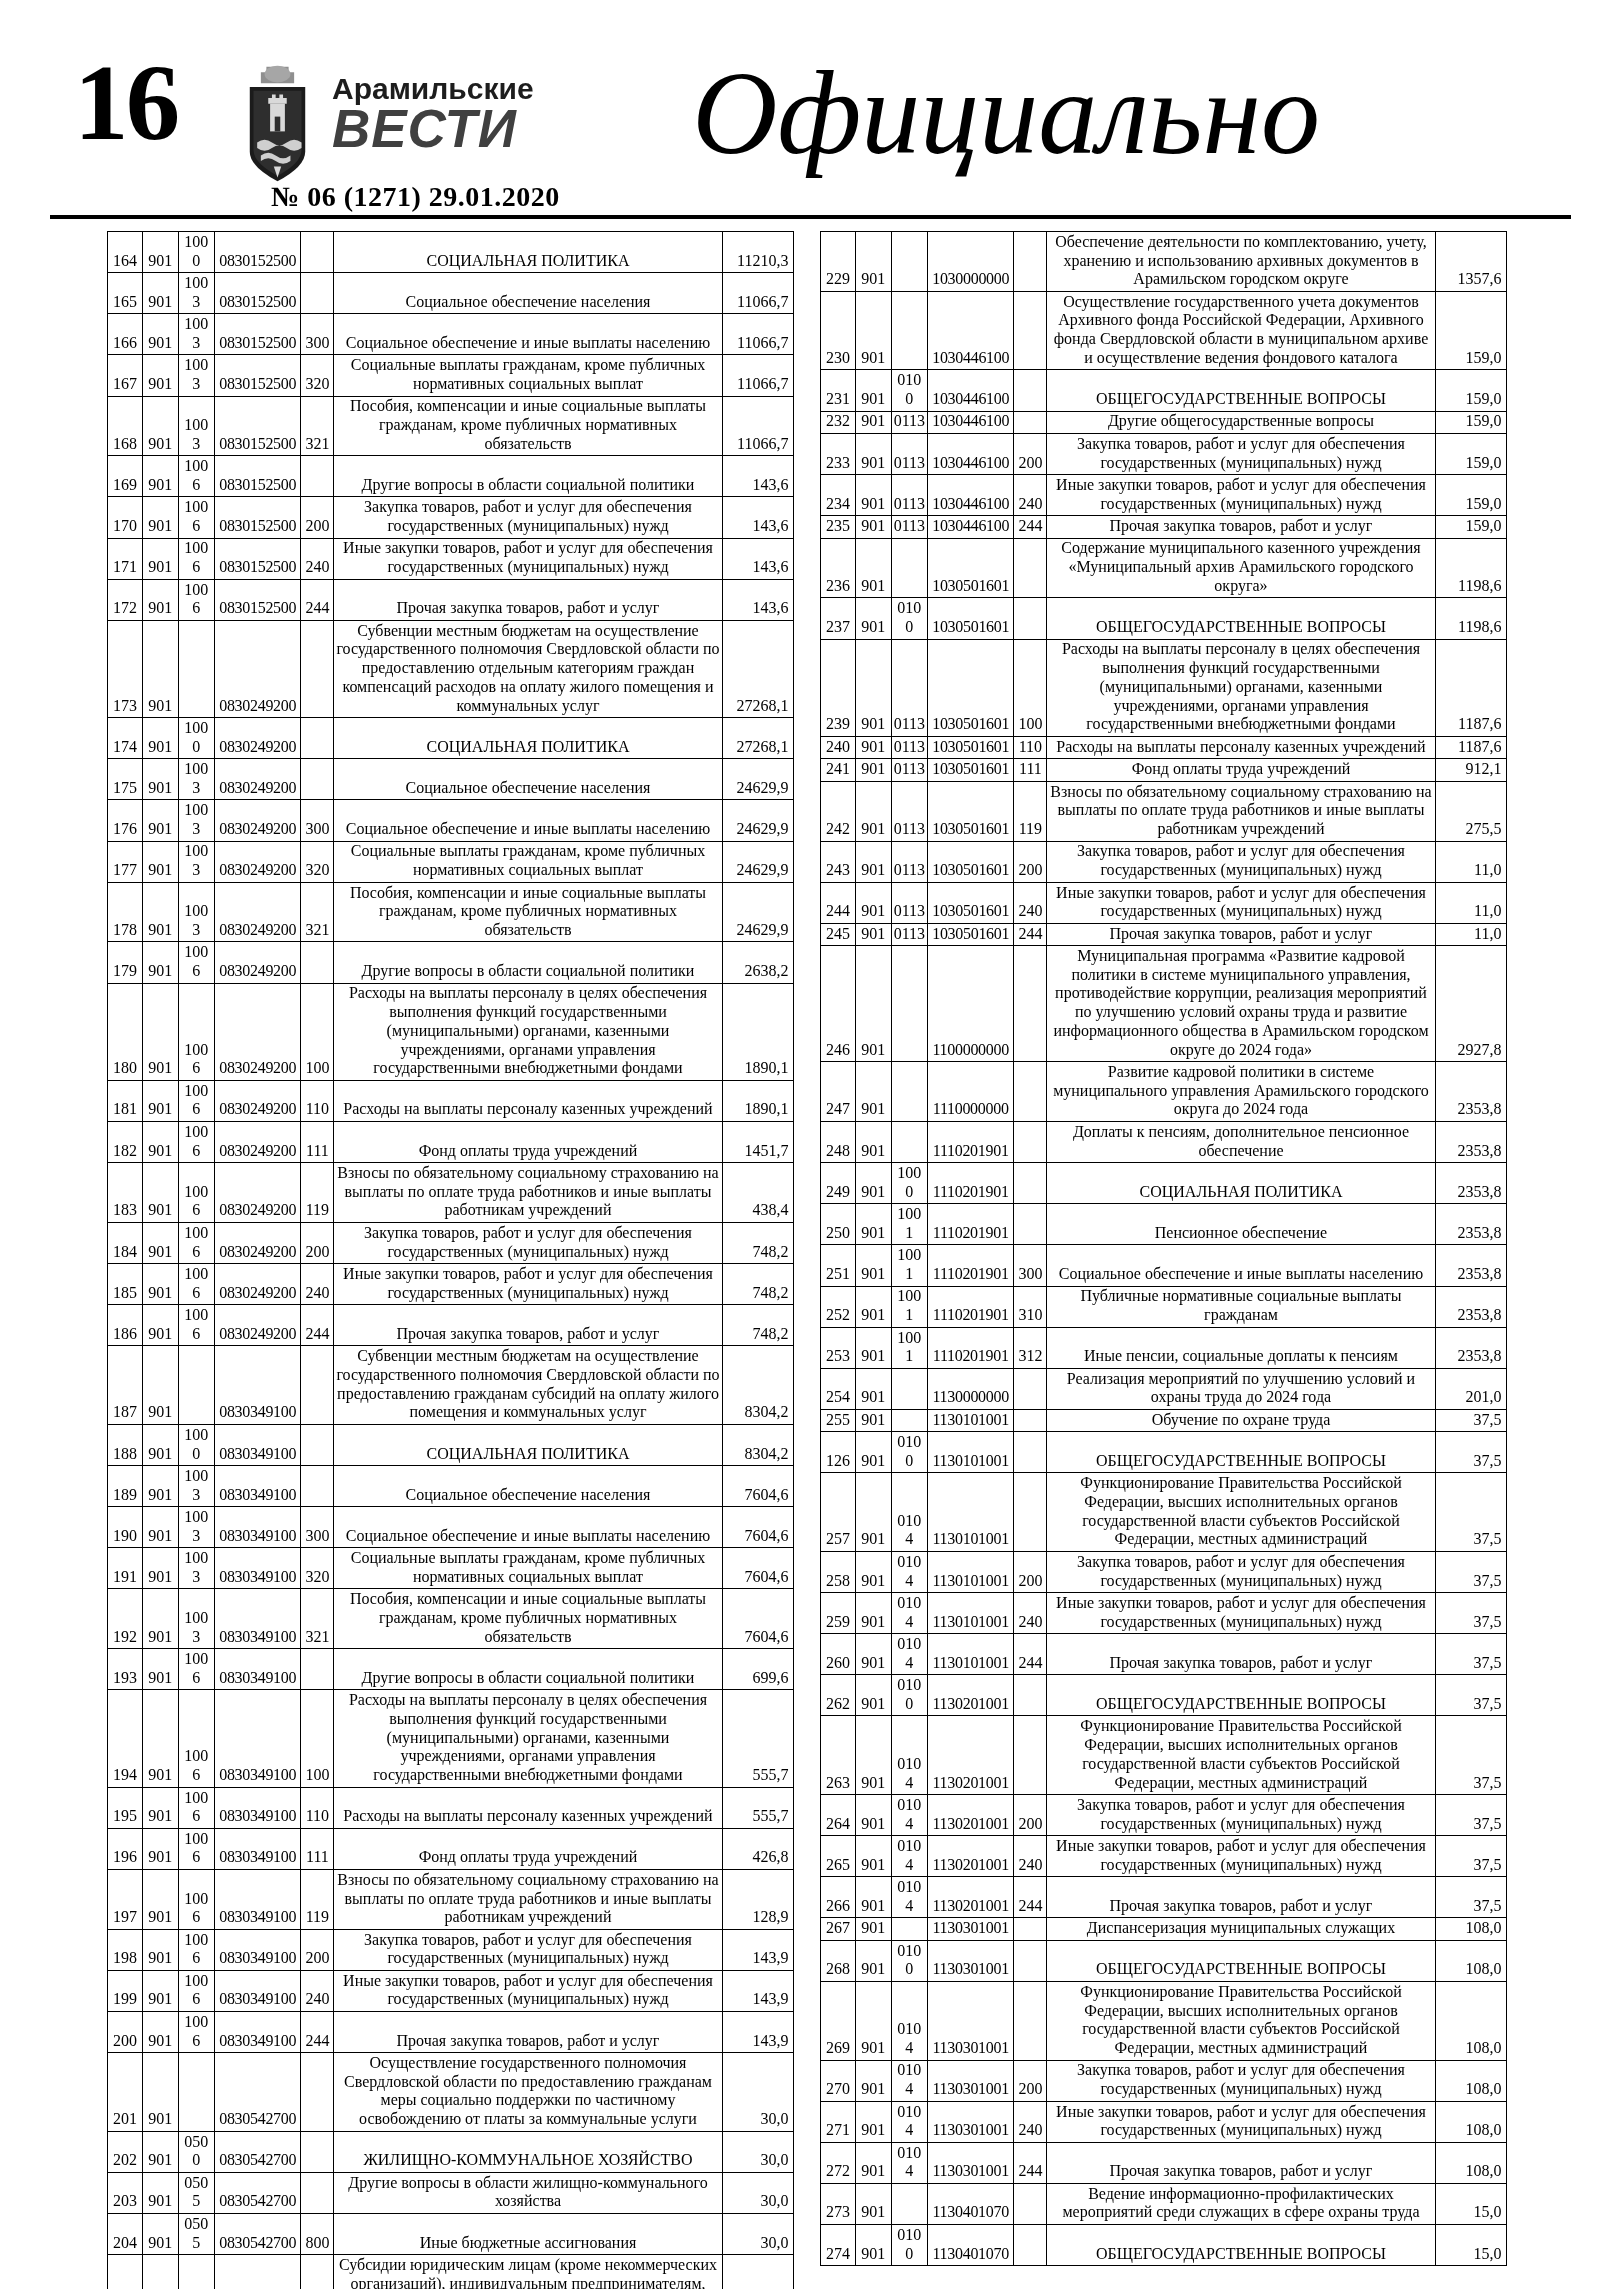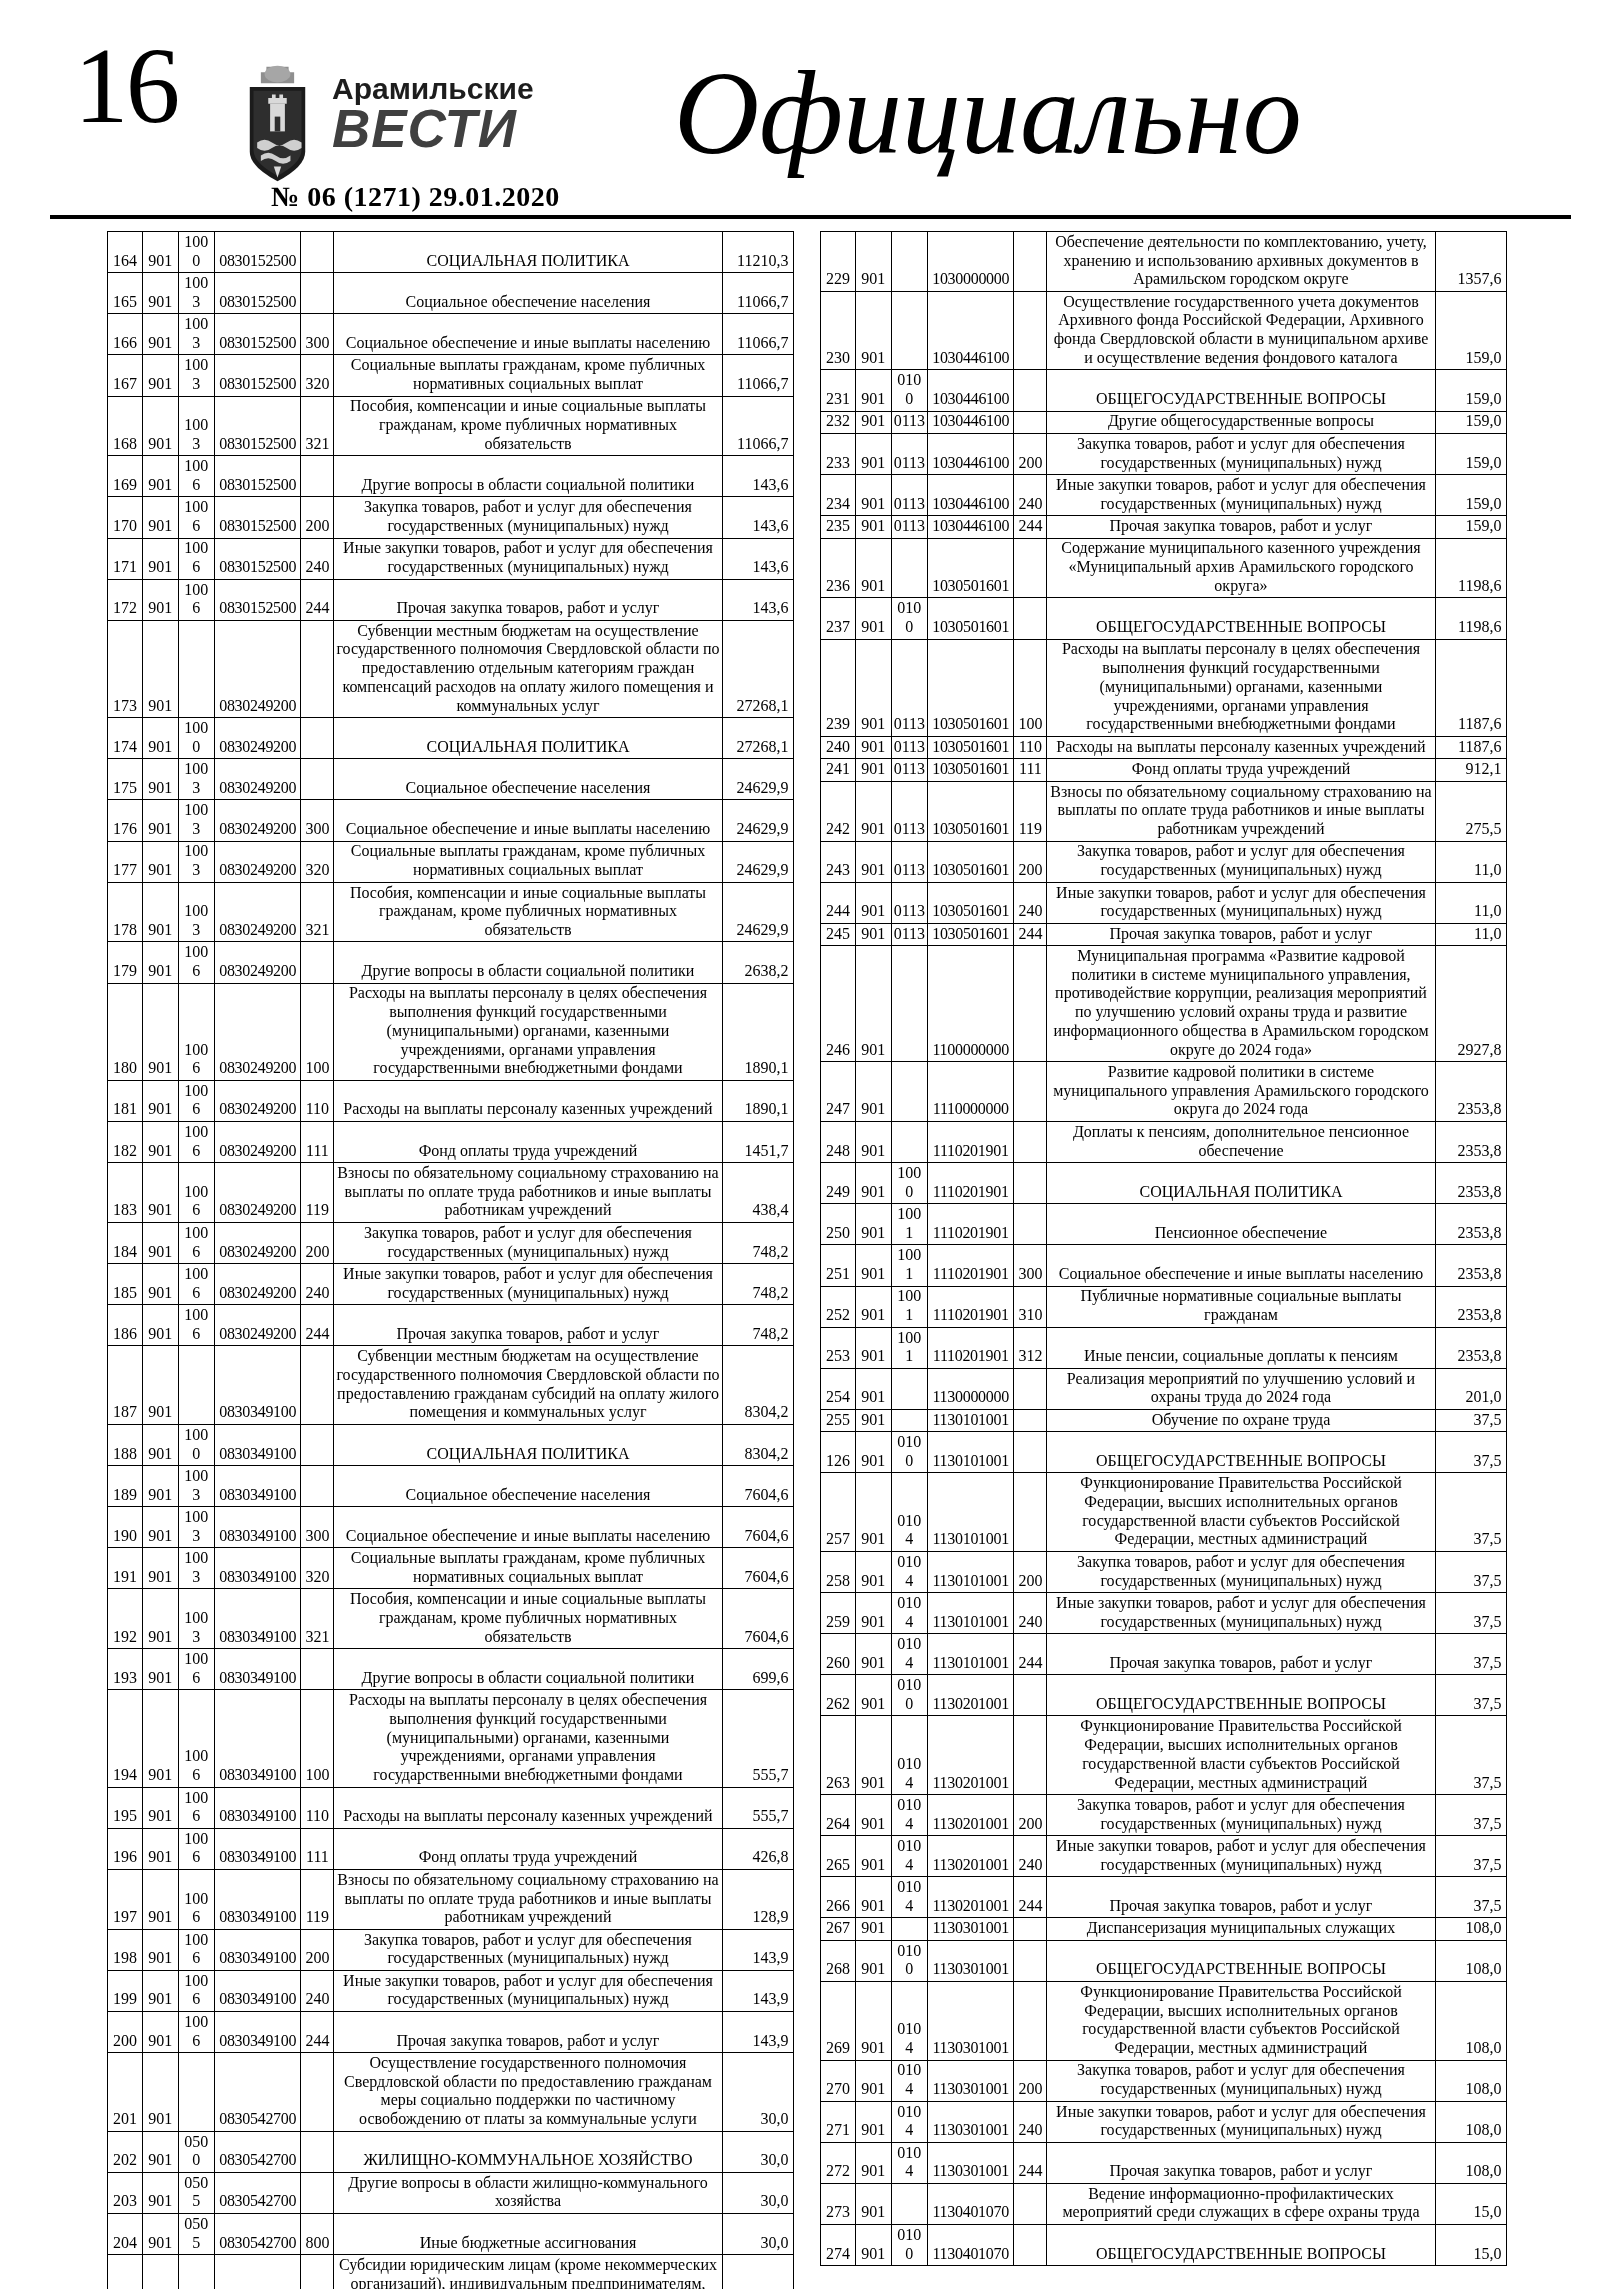--- a/index.html
+++ b/index.html
@@ -1,28 +1,28 @@
 <!DOCTYPE html>
 <html lang="ru" style="font-size:14.8px"><head>
 <meta charset="utf-8">
 <title>Арамильские Вести — Официально</title>
 <style>
   html,body{margin:0;padding:0;background:#d9d9d9;}
   .page{position:relative;width:1619px;height:2290px;margin:0 auto;background:#ffffff;
         font-family:"Liberation Serif",serif;color:#000;overflow:hidden;}
 
   
-  .page-number{position:absolute;left:74px;top:31px;font-size:109px;font-weight:normal;
+  .page-number{position:absolute;left:74px;top:48px;font-size:109px;font-weight:bold;
                letter-spacing:-2.8px;line-height:1;}
   .logo{position:absolute;left:233px;top:63px;width:89px;height:122px;}
   .masthead{position:absolute;left:332px;top:74px;width:332px;font-family:"Liberation Sans",sans-serif;}
   .masthead-top{font-size:30px;font-weight:bold;color:#1d1d1d;line-height:1;}
   .masthead-main{font-size:53px;font-weight:bold;color:#404040;line-height:.95;letter-spacing:0.9px;font-style:italic;}
   .issue-date{position:absolute;left:255px;top:181px;font-size:28px;font-weight:bold;letter-spacing:0.5px;margin-left:16px;}
-  .section-title{position:absolute;left:674px;top:37px;width:646px;text-align:left;
+  .section-title{position:absolute;left:674px;top:37px;width:646px;text-align:right;
                  font-size:118px;font-style:italic;font-weight:500;line-height:1.3;
                  font-family:"Liberation Serif",serif;}
   .header-rule{position:absolute;left:50px;right:48px;top:215px;height:3.7px;background:#000;}
 
   
   .tbl{position:absolute;top:231px;width:687px;}
   .tbl-left{left:107px;}
   .tbl-right{left:820px;}
   table{border-collapse:collapse;width:100%;table-layout:fixed;}
   td{border:1.5px solid #000;font-size:16px;line-height:1.17;vertical-align:bottom;

